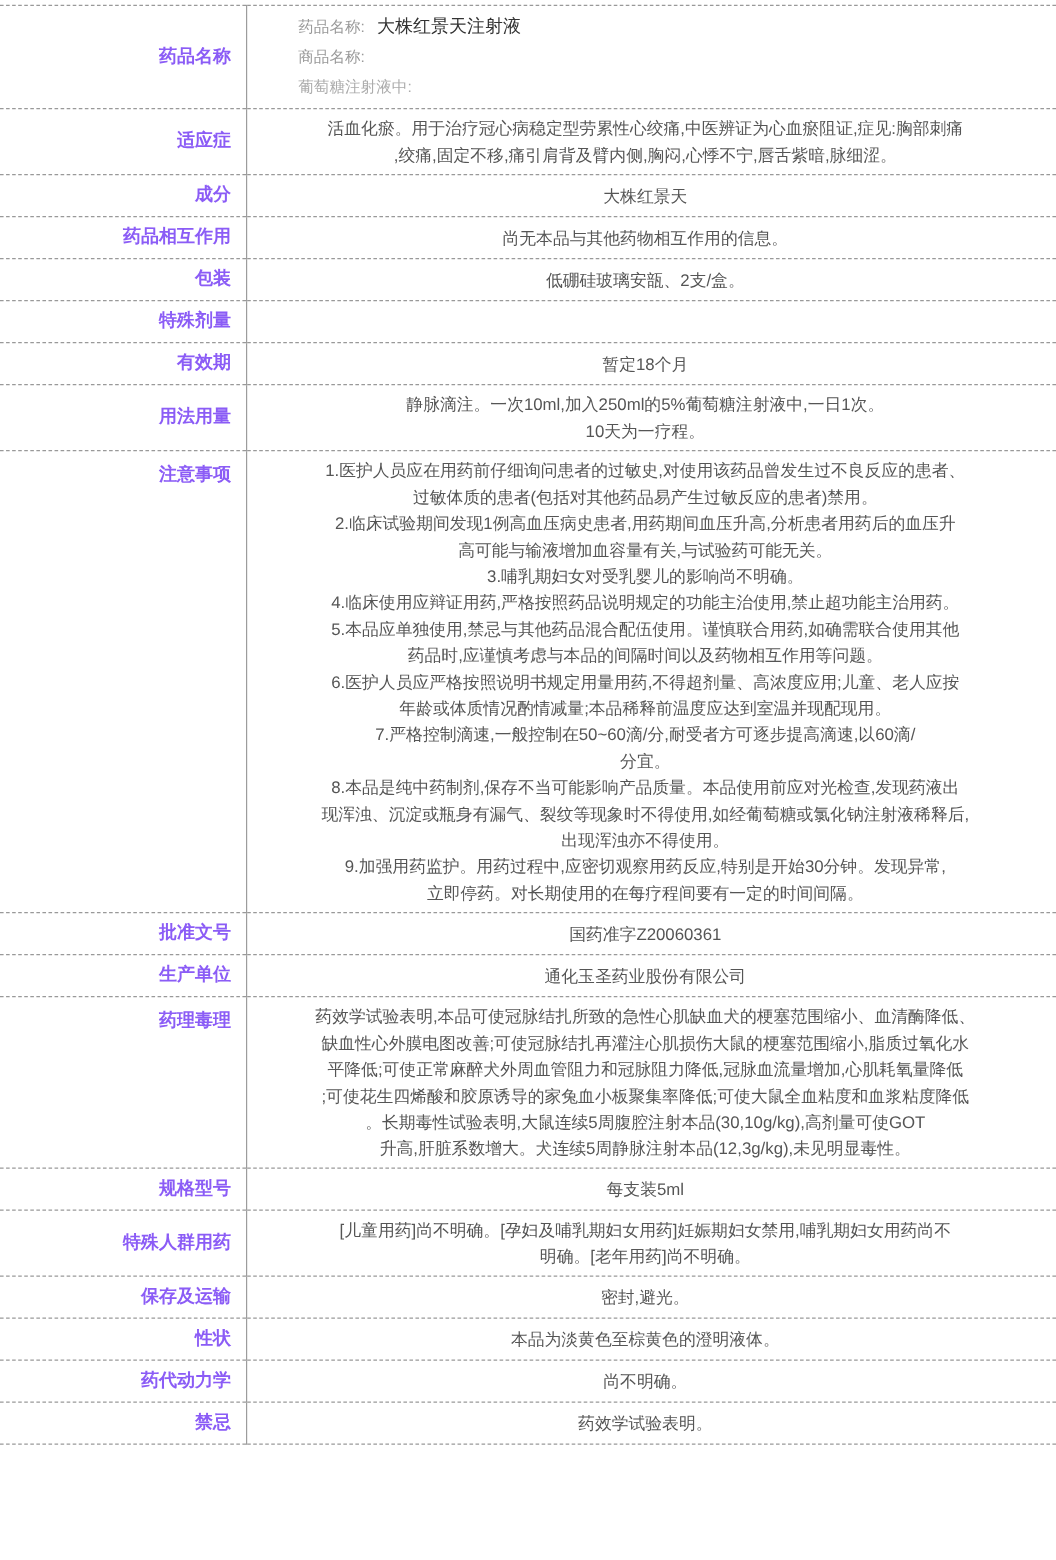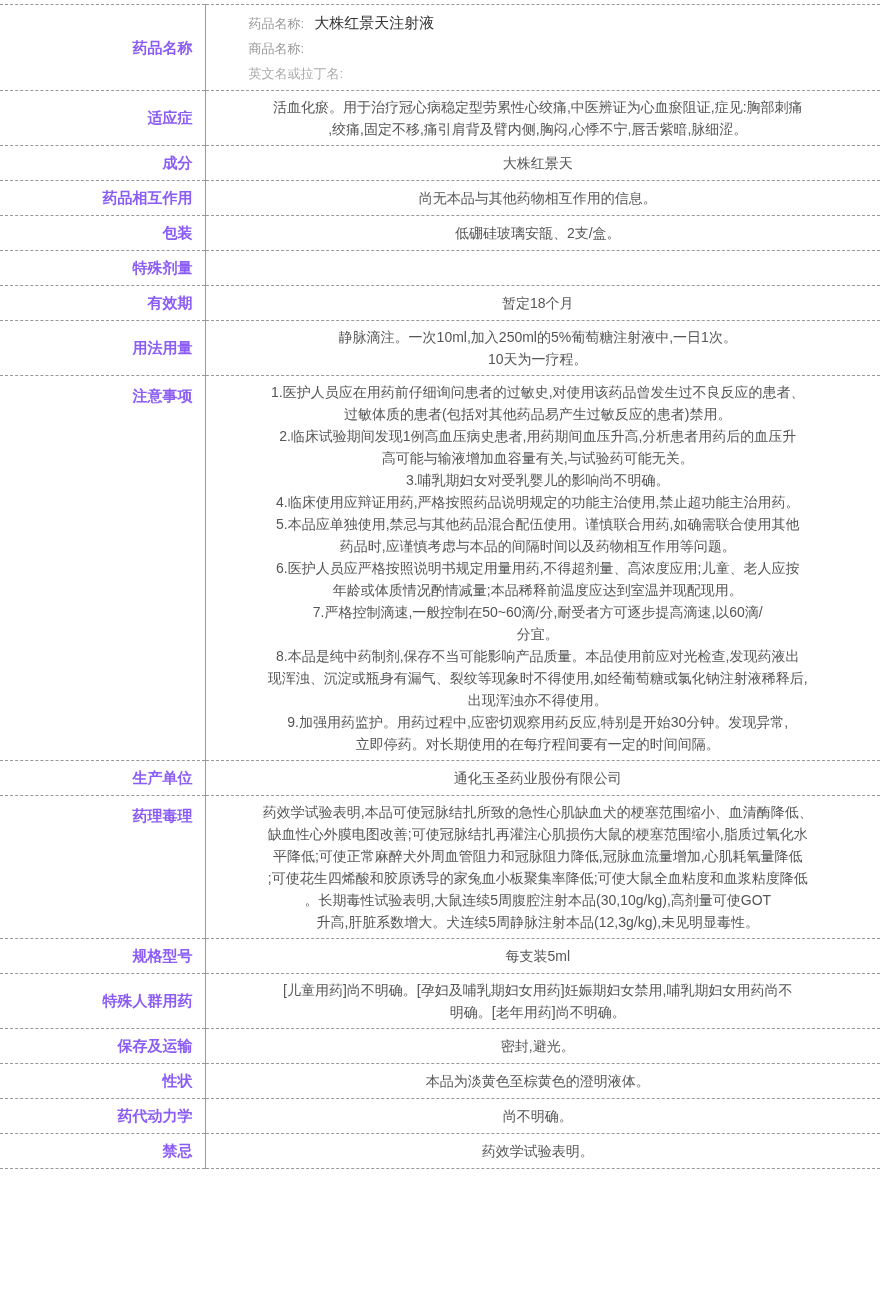--- a/index.html
+++ b/index.html
@@ -78,21 +78,21 @@
 <body>
 
 <div class="page">
   <table class="drug-table">
     <tbody>
         <tr>
           <td class="label-cell"><span>药品名称</span></td>
           <td class="content-cell">
             <div class="field-line"><span class="field-label">药品名称:</span><span class="field-value">大株红景天注射液</span></div>
             <div class="field-line"><span class="field-label">商品名称:</span><span class="field-value"></span></div>
-            <div class="field-line"><span class="field-label light">英文名或拉丁名:</span><span class="field-value"></span></div>
+            <div class="field-line"><span class="field-label light">葡萄糖注射液中:</span><span class="field-value"></span></div>
           </td>
         </tr>
         <tr>
           <td class="label-cell"><span>适应症</span></td>
           <td class="content-cell">
             <div class="row-text">活血化瘀。用于治疗冠心病稳定型劳累性心绞痛,中医辨证为心血瘀阻证,症见:胸部刺痛
 ,绞痛,固定不移,痛引肩背及臂内侧,胸闷,心悸不宁,唇舌紫暗,脉细涩。</div>
           </td>
         </tr>
         <tr>
@@ -148,20 +148,26 @@
 7.严格控制滴速,一般控制在50~60滴/分,耐受者方可逐步提高滴速,以60滴/
 分宜。
 8.本品是纯中药制剂,保存不当可能影响产品质量。本品使用前应对光检查,发现药液出
 现浑浊、沉淀或瓶身有漏气、裂纹等现象时不得使用,如经葡萄糖或氯化钠注射液稀释后,
 出现浑浊亦不得使用。
 9.加强用药监护。用药过程中,应密切观察用药反应,特别是开始30分钟。发现异常,
 立即停药。对长期使用的在每疗程间要有一定的时间间隔。</div>
           </td>
         </tr>
         <tr>
+          <td class="label-cell"><span>批准文号</span></td>
+          <td class="content-cell">
+            <div class="row-text">国药准字Z20060361</div>
+          </td>
+        </tr>
+        <tr>
           <td class="label-cell"><span>生产单位</span></td>
           <td class="content-cell">
             <div class="row-text">通化玉圣药业股份有限公司</div>
           </td>
         </tr>
         <tr>
           <td class="label-cell top"><span>药理毒理</span></td>
           <td class="content-cell">
             <div class="row-text">药效学试验表明,本品可使冠脉结扎所致的急性心肌缺血犬的梗塞范围缩小、血清酶降低、
 缺血性心外膜电图改善;可使冠脉结扎再灌注心肌损伤大鼠的梗塞范围缩小,脂质过氧化水

